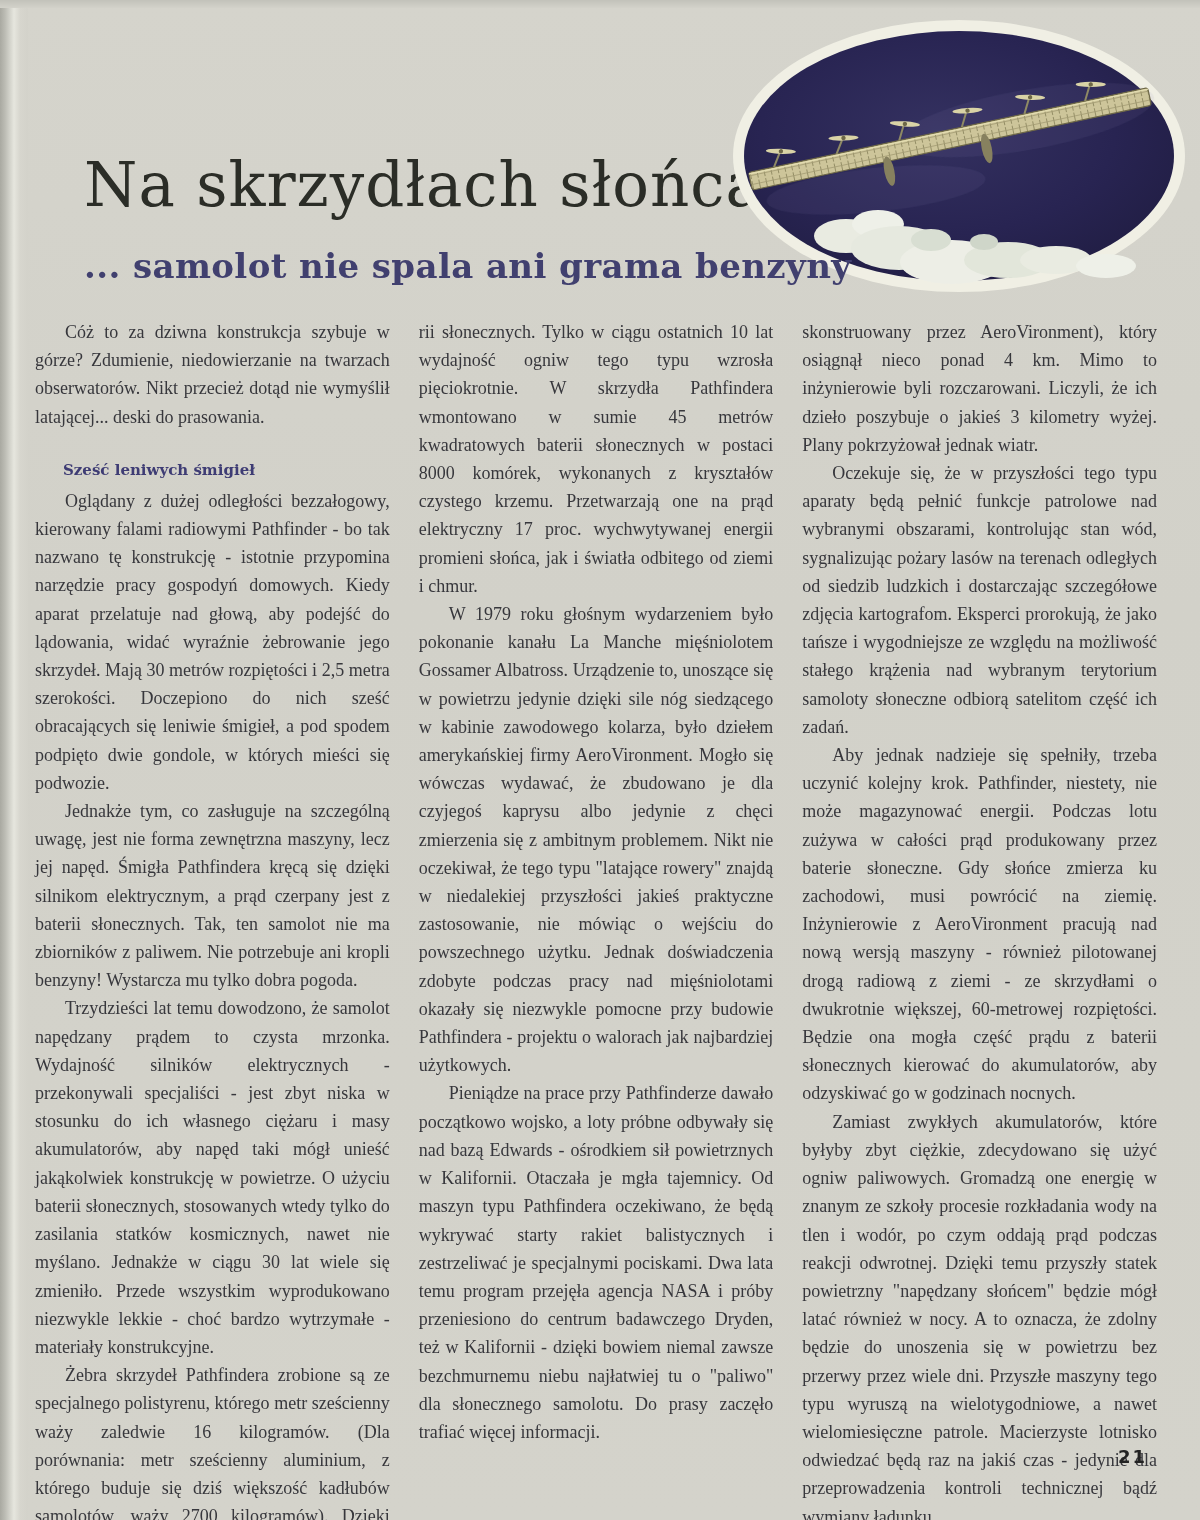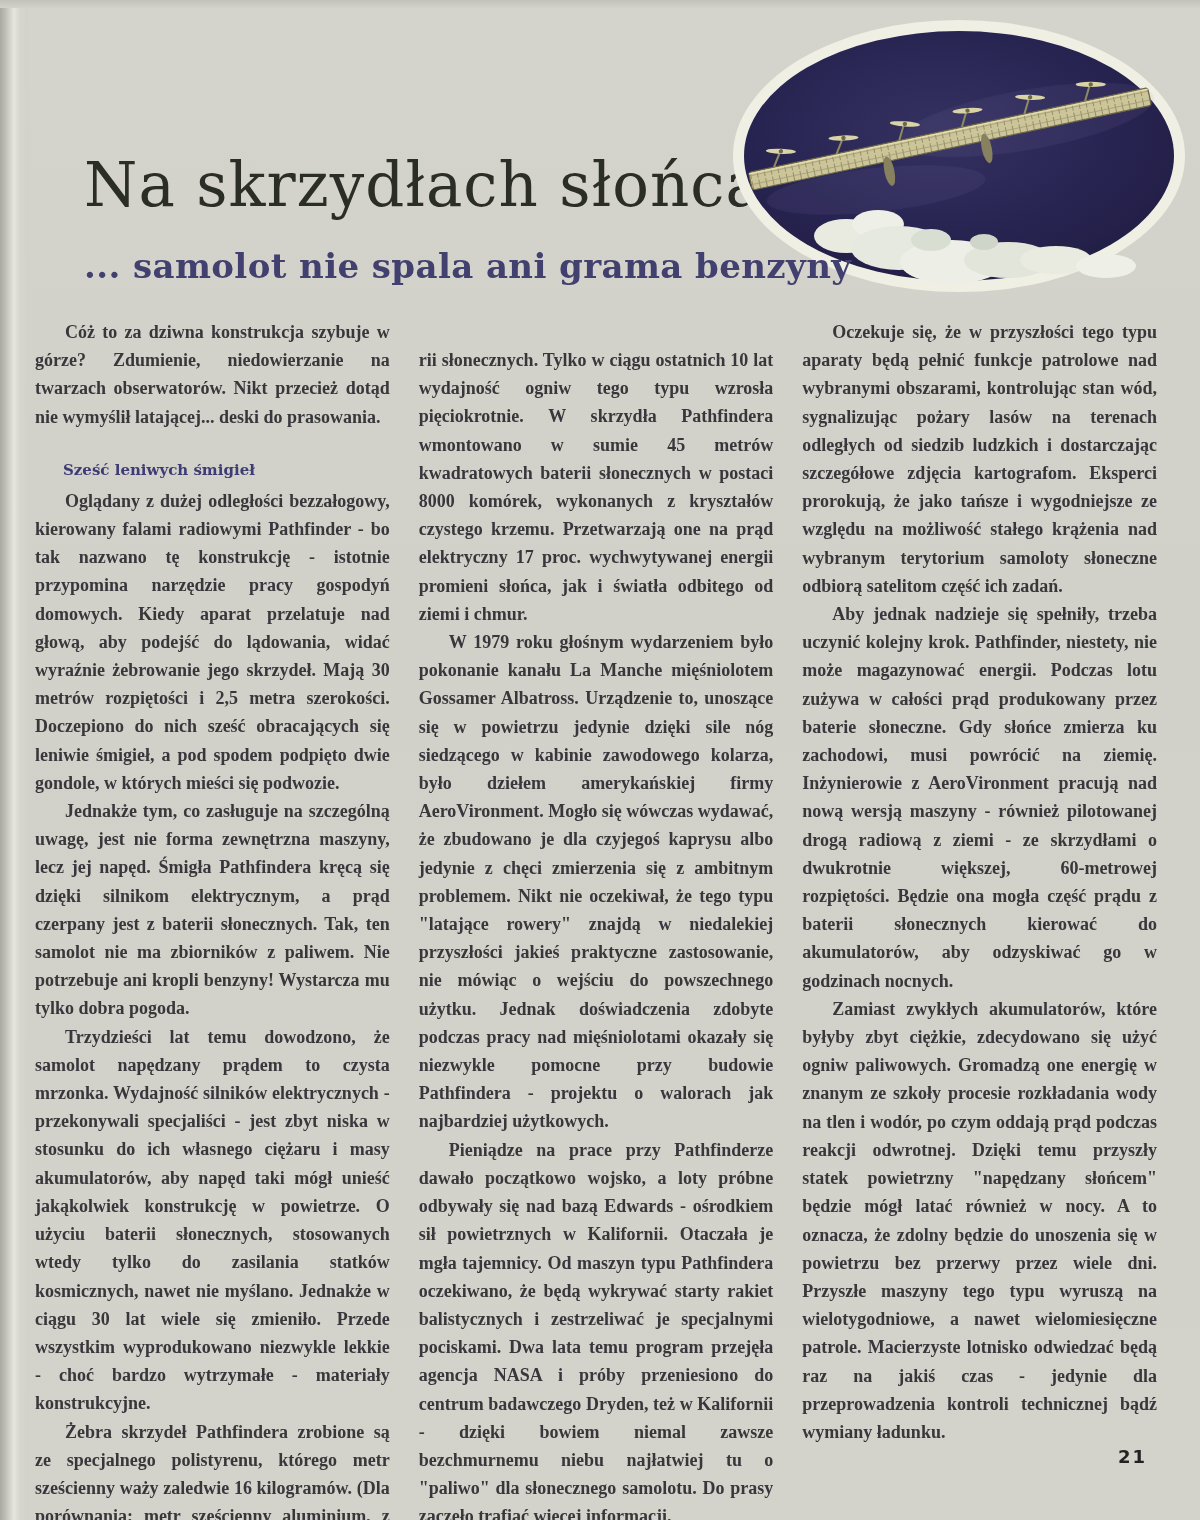--- a/index.html
+++ b/index.html
@@ -41,23 +41,22 @@
     display:flex;gap:29px;
   }
   .col{flex:1 1 0;min-width:0;}
   .body-p{
     margin:0;
     font-family:"Liberation Serif",serif;
     font-size:18px;line-height:28.2px;
     color:#37373c;
     text-align:justify;
     text-indent:30px;
-    font-weight:bold;
   }
-  .body-p.noindent{text-indent:0;margin-top:28px;}
+  .body-p.noindent{text-indent:0;}
   .section-heading{
     margin:25px 0 3px 0;
     font-family:"DejaVu Serif","Liberation Serif",serif;
     font-size:15px;line-height:28px;font-weight:700;
     color:#3e3c74;
     text-indent:28px;
   }
   .page-number{
     position:absolute;left:1118px;top:1446px;
     font-family:"DejaVu Sans","Liberation Sans",sans-serif;
@@ -166,20 +165,21 @@
     </div>
 
     <div class="col">
       <p class="body-p noindent">rii słonecznych. Tylko w ciągu ostatnich 10 lat wydajność ogniw tego typu wzrosła pięciokrotnie. W skrzydła Pathfindera wmontowano w sumie 45 metrów kwadratowych baterii słonecznych w postaci 8000 komórek, wykonanych z kryształów czystego krzemu. Przetwarzają one na prąd elektryczny 17 proc. wychwytywanej energii promieni słońca, jak i światła odbitego od ziemi i chmur.</p>
       <p class="body-p">W 1979 roku głośnym wydarzeniem było pokonanie kanału La Manche mięśniolotem Gossamer Albatross. Urządzenie to, unoszące się w powietrzu jedynie dzięki sile nóg siedzącego w kabinie zawodowego kolarza, było dziełem amerykańskiej firmy AeroVironment. Mogło się wówczas wydawać, że zbudowano je dla czyjegoś kaprysu albo jedynie z chęci zmierzenia się z ambitnym problemem. Nikt nie oczekiwał, że tego typu "latające rowery" znajdą w niedalekiej przyszłości jakieś praktyczne zastosowanie, nie mówiąc o wejściu do powszechnego użytku. Jednak doświadczenia zdobyte podczas pracy nad mięśniolotami okazały się niezwykle pomocne przy budowie Pathfindera - projektu o walorach jak najbardziej użytkowych.</p>
       <p class="body-p">Pieniądze na prace przy Pathfinderze dawało początkowo wojsko, a loty próbne odbywały się nad bazą Edwards - ośrodkiem sił powietrznych w Kalifornii. Otaczała je mgła tajemnicy. Od maszyn typu Pathfindera oczekiwano, że będą wykrywać starty rakiet balistycznych i zestrzeliwać je specjalnymi pociskami. Dwa lata temu program przejęła agencja NASA i próby przeniesiono do centrum badawczego Dryden, też w Kalifornii - dzięki bowiem niemal zawsze bezchmurnemu niebu najłatwiej tu o "paliwo" dla słonecznego samolotu. Do prasy zaczęło trafiać więcej informacji.</p>
 
     </div>
 
     <div class="col">
+      <p class="body-p noindent">skonstruowany przez AeroVironment), który osiągnął nieco ponad 4 km. Mimo to inżynierowie byli rozczarowani. Liczyli, że ich dzieło poszybuje o jakieś 3 kilometry wyżej. Plany pokrzyżował jednak wiatr.</p>
       <p class="body-p">Oczekuje się, że w przyszłości tego typu aparaty będą pełnić funkcje patrolowe nad wybranymi obszarami, kontrolując stan wód, sygnalizując pożary lasów na terenach odległych od siedzib ludzkich i dostarczając szczegółowe zdjęcia kartografom. Eksperci prorokują, że jako tańsze i wygodniejsze ze względu na możliwość stałego krążenia nad wybranym terytorium samoloty słoneczne odbiorą satelitom część ich zadań.</p>
       <p class="body-p">Aby jednak nadzieje się spełniły, trzeba uczynić kolejny krok. Pathfinder, niestety, nie może magazynować energii. Podczas lotu zużywa w całości prąd produkowany przez baterie słoneczne. Gdy słońce zmierza ku zachodowi, musi powrócić na ziemię. Inżynierowie z AeroVironment pracują nad nową wersją maszyny - również pilotowanej drogą radiową z ziemi - ze skrzydłami o dwukrotnie większej, 60-metrowej rozpiętości. Będzie ona mogła część prądu z baterii słonecznych kierować do akumulatorów, aby odzyskiwać go w godzinach nocnych.</p>
       <p class="body-p">Zamiast zwykłych akumulatorów, które byłyby zbyt ciężkie, zdecydowano się użyć ogniw paliwowych. Gromadzą one energię w znanym ze szkoły procesie rozkładania wody na tlen i wodór, po czym oddają prąd podczas reakcji odwrotnej. Dzięki temu przyszły statek powietrzny "napędzany słońcem" będzie mógł latać również w nocy. A to oznacza, że zdolny będzie do unoszenia się w powietrzu bez przerwy przez wiele dni. Przyszłe maszyny tego typu wyruszą na wielotygodniowe, a nawet wielomiesięczne patrole. Macierzyste lotnisko odwiedzać będą raz na jakiś czas - jedynie dla przeprowadzenia kontroli technicznej bądź wymiany ładunku.</p>
 
     </div>
   </div>
 
   <div class="page-number">21</div>
 </div>
 

